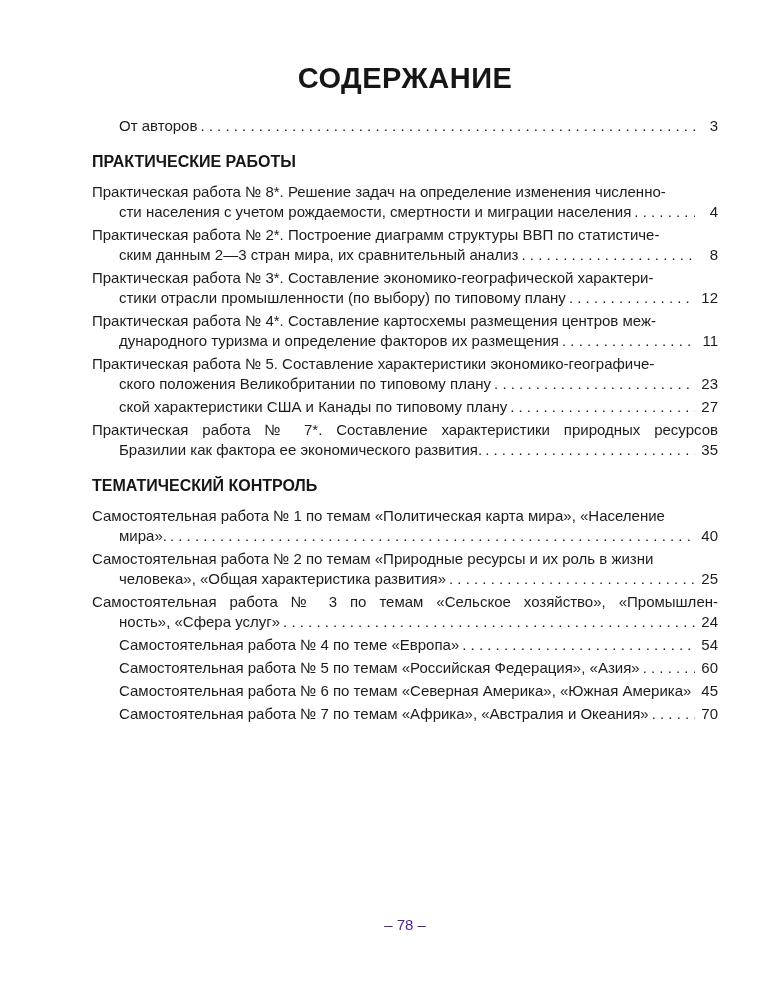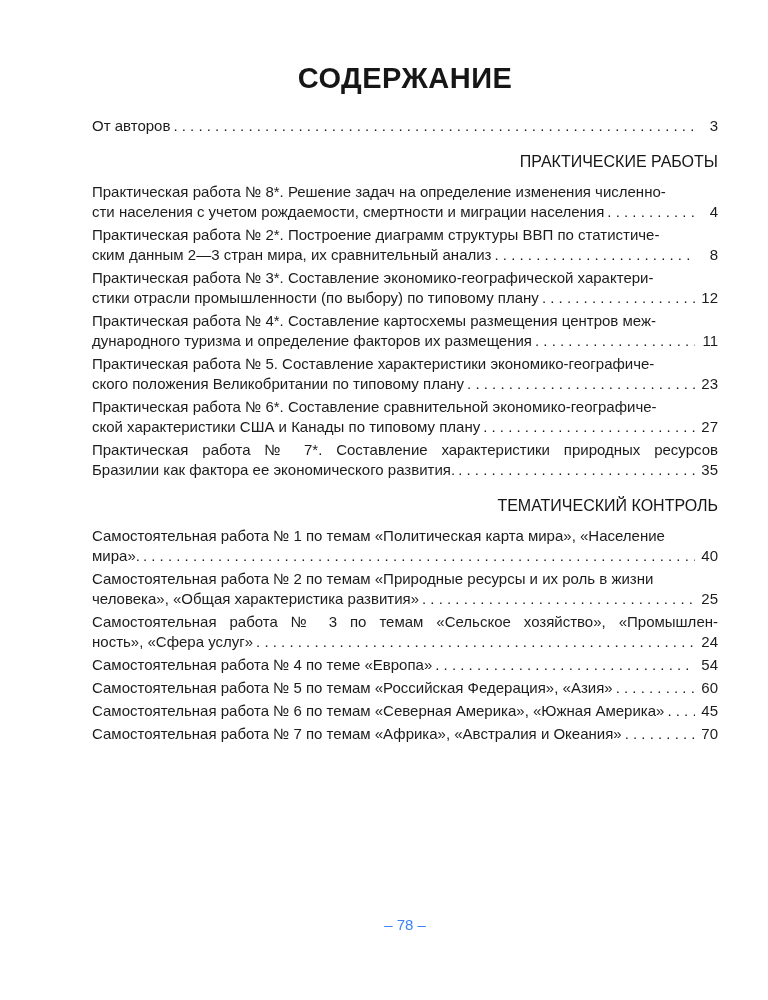--- a/index.html
+++ b/index.html
@@ -27,32 +27,33 @@
     letter-spacing: 0.5px;
     color: #161616;
   }
   #toc { margin: 0; }
   .item { margin: 0 0 3px 0; }
   .item.front { margin-top: 22px; }
   section.section { margin: 0; }
   h2.heading {
     font-size: 16px;
     line-height: 20px;
-    font-weight: 400;
-    text-align: right;
+    font-weight: 700;
+    text-align: left;
     margin: 16px 0 10px 0;
     color: #161616;
   }
   .line, .lastline {
     font-size: 15px;
     line-height: 20px;
   }
   .lastline {
     display: flex;
     align-items: baseline;
+    margin-left: 27px;
   }
   .txt { flex: 0 0 auto; white-space: nowrap; }
   .leader {
     flex: 1 1 auto;
     overflow: hidden;
     white-space: nowrap;
     margin: 0 6px 0 3px;
   }
   .leader::after {
     content: ". . . . . . . . . . . . . . . . . . . . . . . . . . . . . . . . . . . . . . . . . . . . . . . . . . . . . . . . . . . . . . . . . . . . . . . . . . . . . . . . . . . . . . . . . . . . . . . . . . . .";
@@ -70,21 +71,21 @@
     text-align-last: justify;
   }
   .footer {
     position: absolute;
     left: 92px;
     top: 915px;
     width: 626px;
     text-align: center;
     font-size: 15px;
     line-height: 20px;
-    color: #3b82f6;
+    color: #4c1d95;
   }
 </style>
 </head>
 <body>
 
 <div class="content">
   <h1 class="title">СОДЕРЖАНИЕ</h1>
   <div id="toc">
       <div class="item front">
         <div class="lastline">
@@ -129,21 +130,20 @@
         </div>
         <div class="item">
           <div class="line">Практическая работа № 5. Составление характеристики экономико-географиче-</div>
           <div class="lastline">
             <span class="txt">ского положения Великобритании по типовому плану</span>
             <span class="leader"></span>
             <span class="pg">23</span>
           </div>
         </div>
         <div class="item">
-          <div class="line">Практическая работа № 6*. Составление сравнительной экономико-географиче-</div>
           <div class="lastline">
             <span class="txt">ской характеристики США и Канады по типовому плану</span>
             <span class="leader"></span>
             <span class="pg">27</span>
           </div>
         </div>
         <div class="item">
           <div class="line">Практическая работа № 7*. Составление характеристики природных ресурсов</div>
           <div class="lastline">
             <span class="txt">Бразилии как фактора ее экономического развития.</span>

